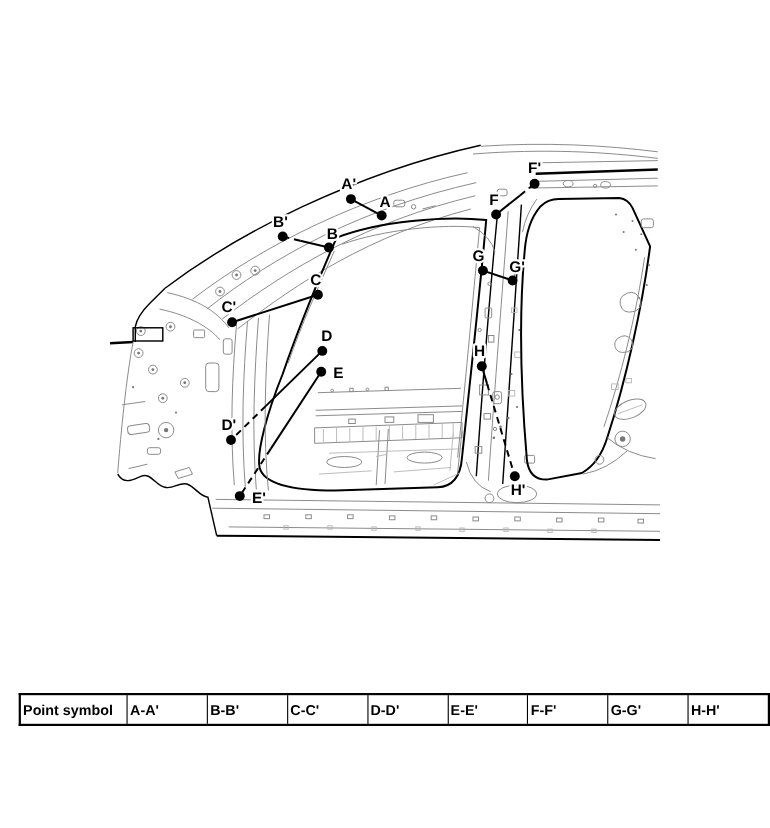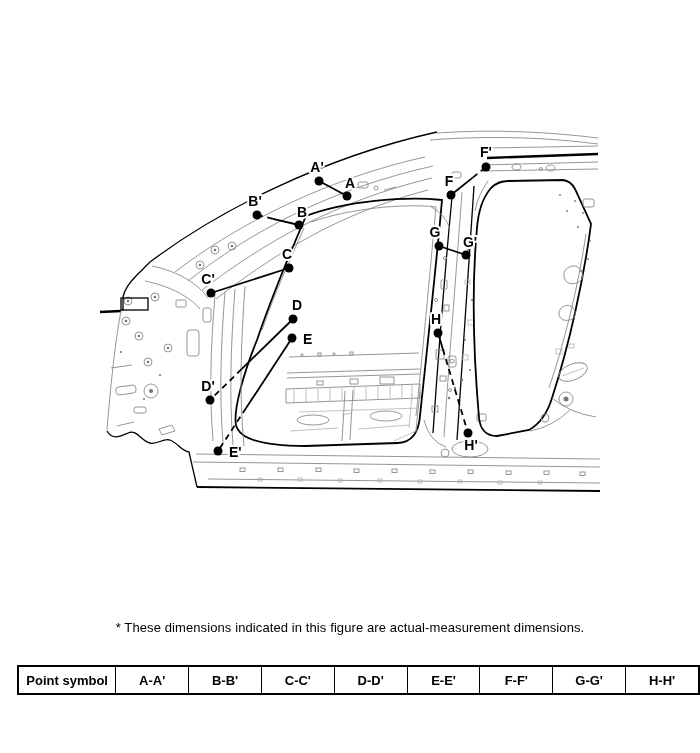--- a/index.html
+++ b/index.html
@@ -8,21 +8,21 @@
   svg{display:block;}
   .k  {stroke:#000;fill:none;stroke-width:1.3;}
   .k2 {stroke:#000;fill:none;stroke-width:1.8;}
   .kh {stroke:#000;fill:none;stroke-width:2.3;}
   .g  {stroke:#8a8a8a;fill:none;stroke-width:0.9;}
   .g2 {stroke:#b3b3b3;fill:none;stroke-width:0.8;}
   .dot{fill:#777;stroke:none;}
   .note{margin-top:20px;text-align:center;font-size:13px;letter-spacing:0.1px;}
   table.dims{border-collapse:collapse;margin:30px 0 0 17px;table-layout:fixed;}
   table.dims{border:2px solid #000;}
-  table.dims td{border:1px solid #000;height:26px;text-align:center;vertical-align:middle;
+  table.dims td{border:1px solid #000;height:26px;text-align:left;vertical-align:middle;
                 font-size:13px;padding:0 2px;}
   table.dims td.hd{font-weight:bold;}
   table.dims td.c0{width:95px;}
   table.dims td.cn{width:71px;}
 </style>
 </head>
 <body>
 
 <div class="page">
 
@@ -276,21 +276,20 @@
         <text x="435" y="237" text-anchor="middle" font-family="&quot;Liberation Sans&quot;, sans-serif" font-size="14" font-weight="bold" fill="#000" paint-order="stroke" stroke="#fff" stroke-width="4" stroke-linejoin="round">G</text>
         <circle cx="466" cy="255" r="4.5" fill="#000"></circle>
         <text x="470" y="247" text-anchor="middle" font-family="&quot;Liberation Sans&quot;, sans-serif" font-size="14" font-weight="bold" fill="#000" paint-order="stroke" stroke="#fff" stroke-width="4" stroke-linejoin="round">G'</text>
         <circle cx="438" cy="333" r="4.5" fill="#000"></circle>
         <text x="436" y="324" text-anchor="middle" font-family="&quot;Liberation Sans&quot;, sans-serif" font-size="14" font-weight="bold" fill="#000" paint-order="stroke" stroke="#fff" stroke-width="4" stroke-linejoin="round">H</text>
         <circle cx="468" cy="433" r="4.5" fill="#000"></circle>
         <text x="471" y="450" text-anchor="middle" font-family="&quot;Liberation Sans&quot;, sans-serif" font-size="14" font-weight="bold" fill="#000" paint-order="stroke" stroke="#fff" stroke-width="4" stroke-linejoin="round">H'</text>
       </g>
   </svg>
 
-  <div class="note">*  These dimensions indicated in this figure are actual-measurement dimensions.</div>
 
   <table class="dims">
     <tbody id="dims-body">
         <tr>
           <td class="hd c0">Point symbol</td>
           <td class="hd cn">A-A'</td>
           <td class="hd cn">B-B'</td>
           <td class="hd cn">C-C'</td>
           <td class="hd cn">D-D'</td>
           <td class="hd cn">E-E'</td>

